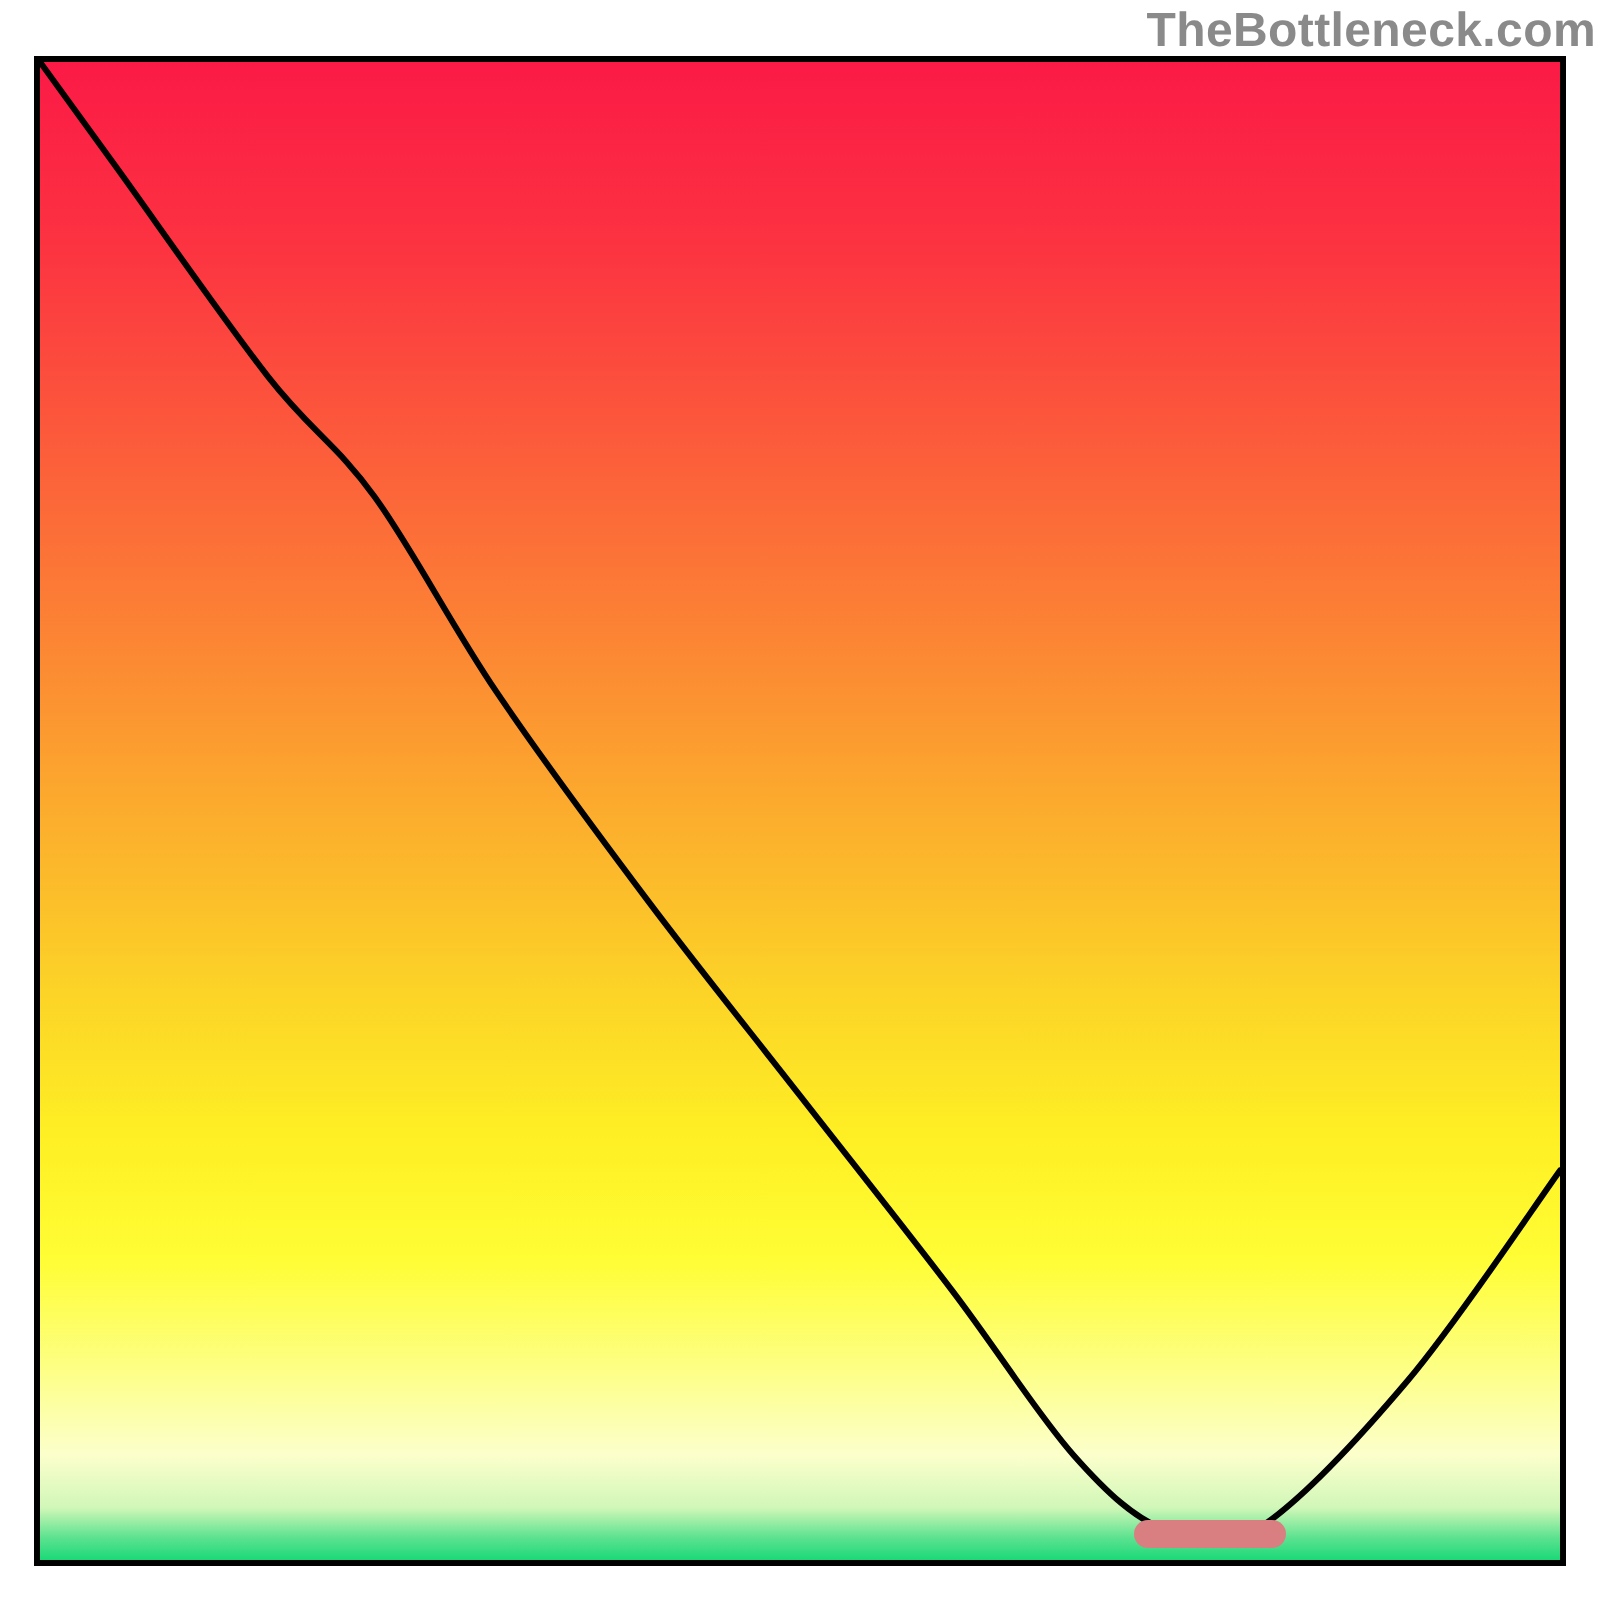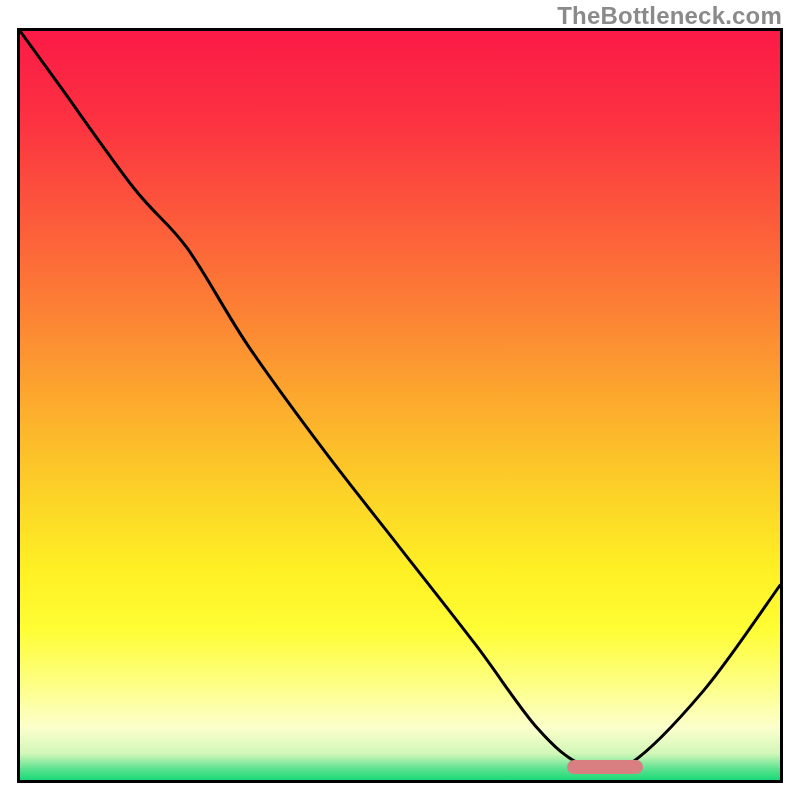--- a/index.html
+++ b/index.html
@@ -16,21 +16,21 @@
     top: 28px;
     width: 766px;
     height: 755px;
     border: 3px solid #000;
     box-sizing: border-box;
     overflow: hidden;
   }
   .watermark {
     position: absolute;
     top: 2px;
-    right: 18px;
+    right: 2px;
     font-family: Arial, Helvetica, sans-serif;
     font-size: 24px;
     font-weight: 600;
     color: #8a8a8a;
     letter-spacing: 0.2px;
     margin-left: 12px;
   }
   svg.bg, svg.lines {
     position: absolute;
     left: 0; top: 0;

